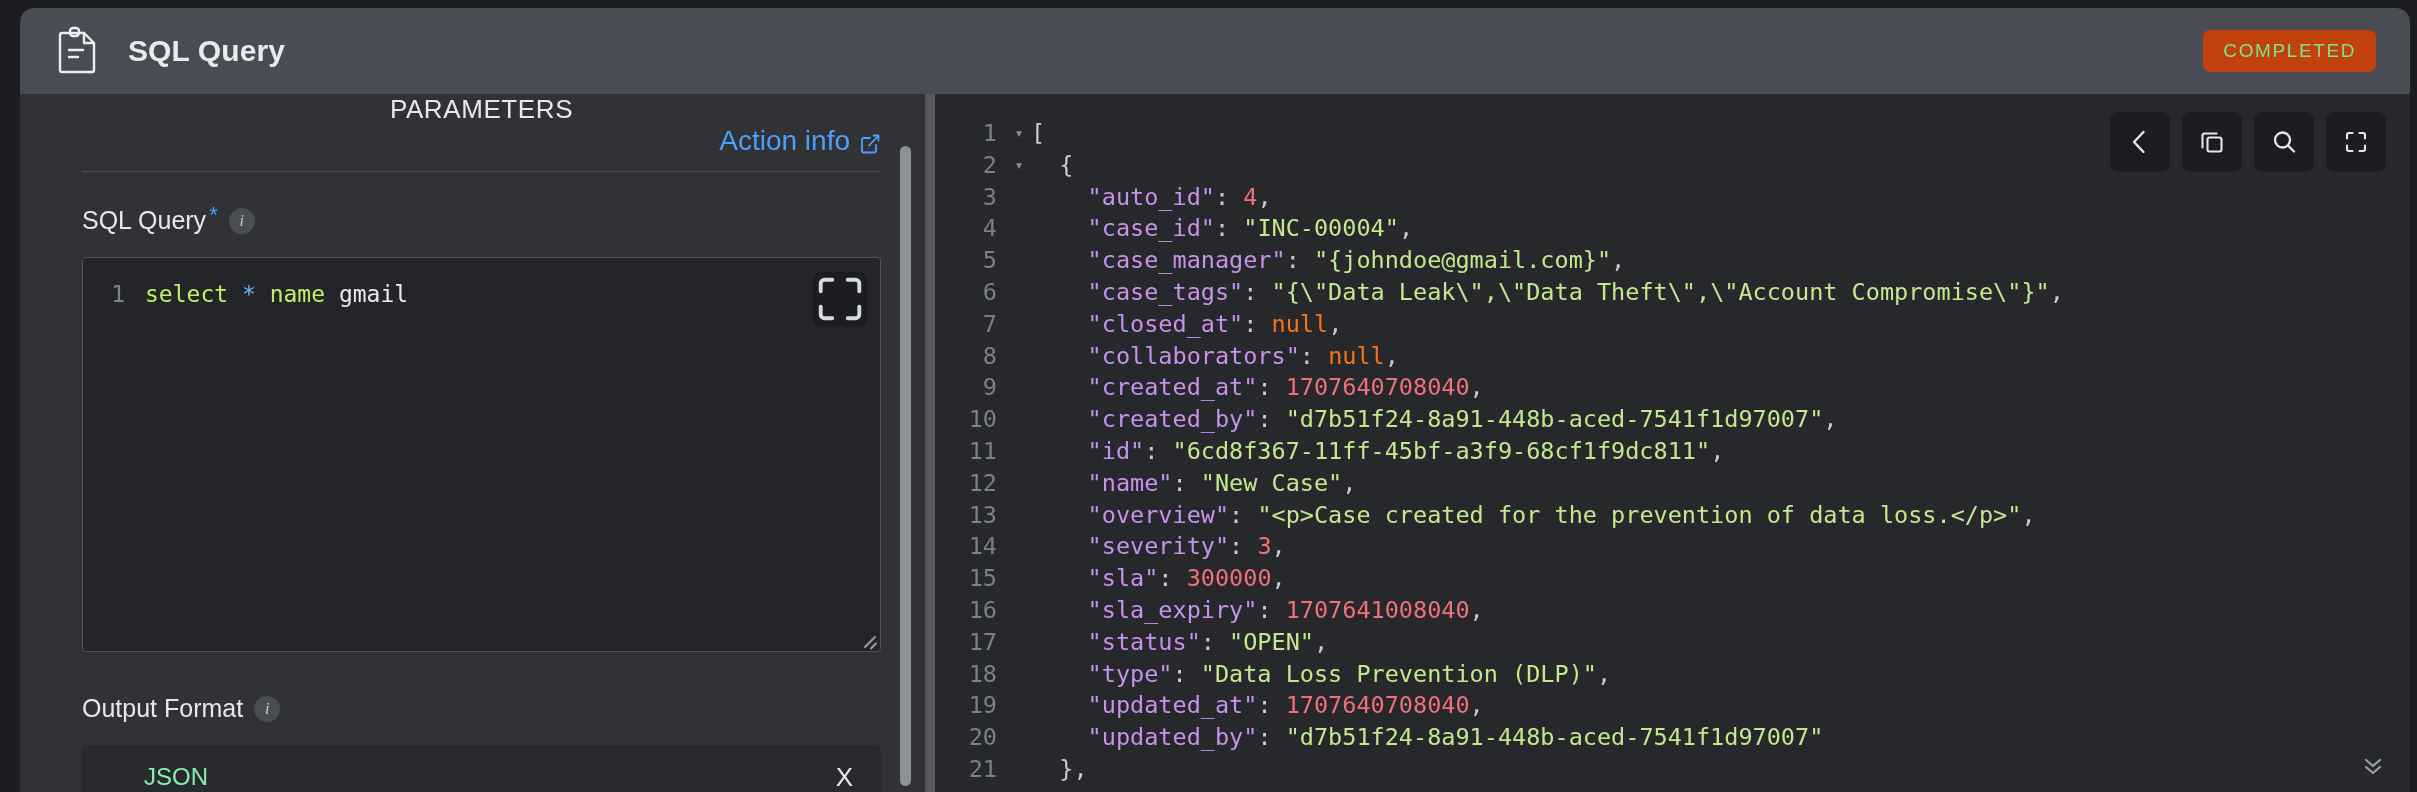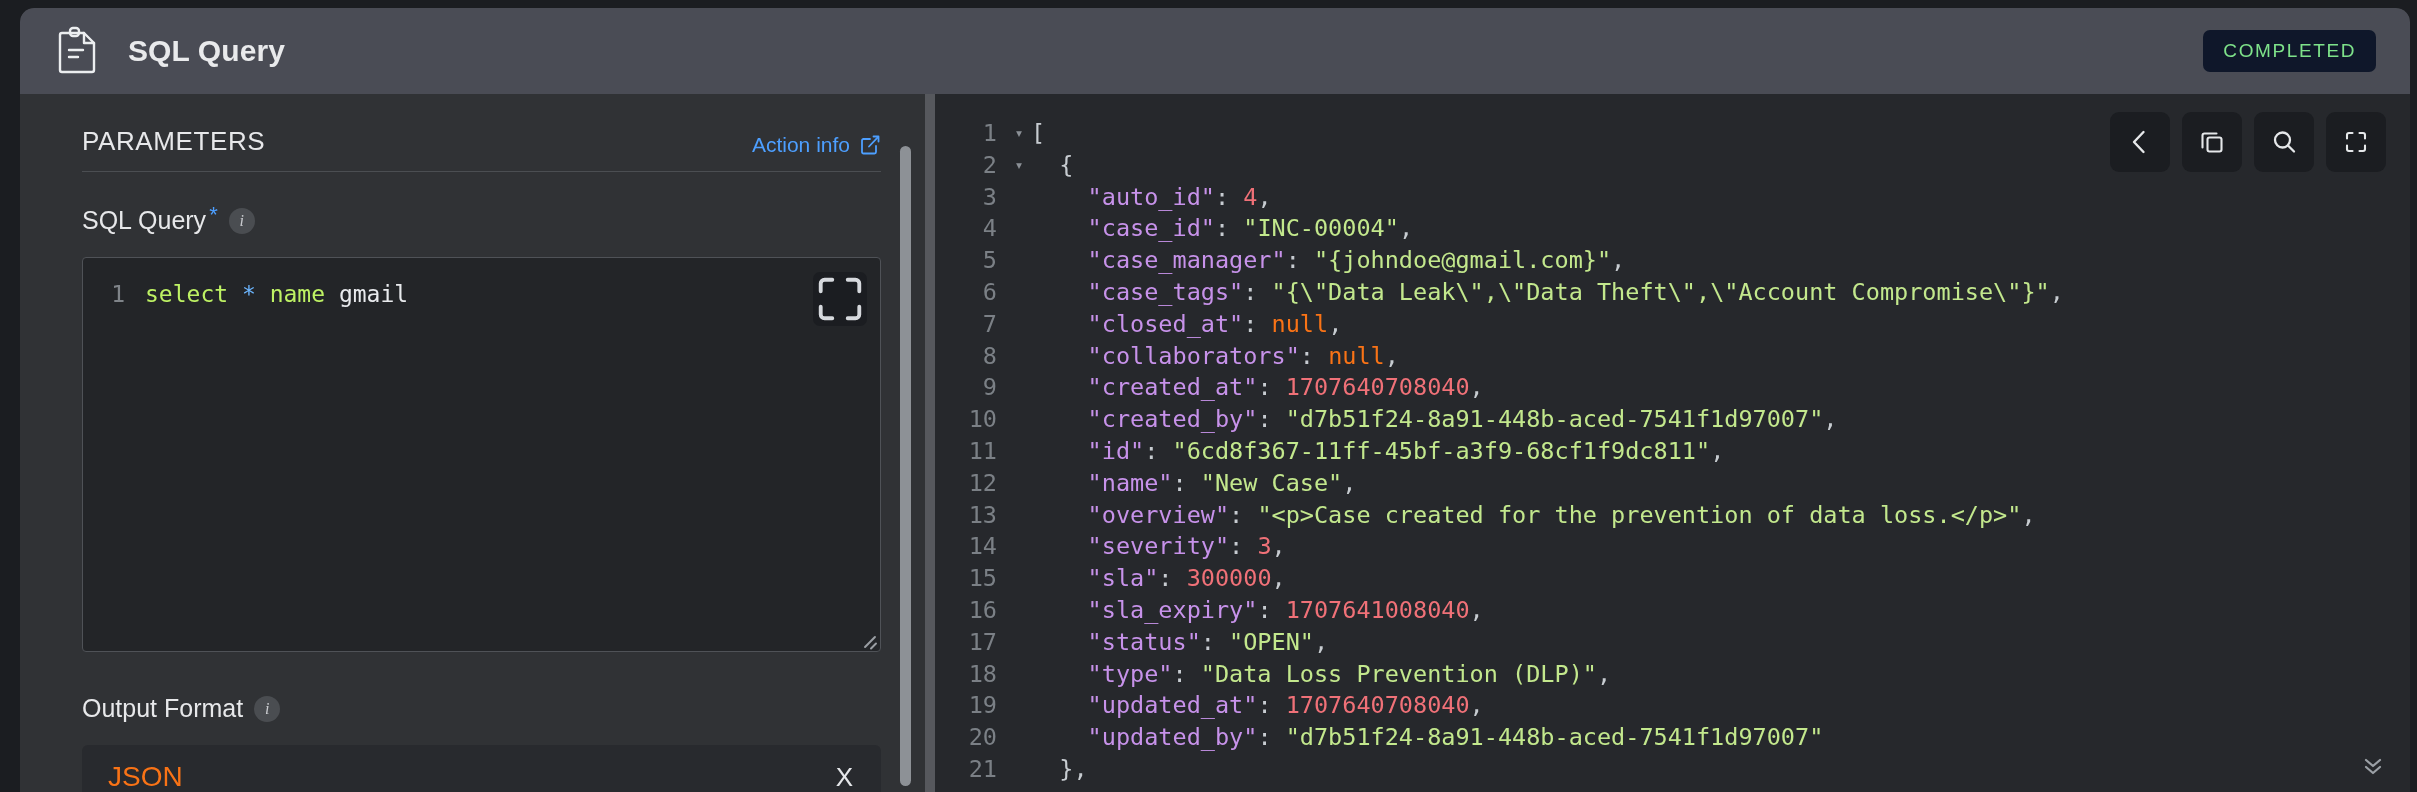--- a/index.html
+++ b/index.html
@@ -34,54 +34,54 @@
   .app-icon { width: 54px; height: 54px; flex: 0 0 54px; margin-right: 24px; }
   .app-icon svg { width: 100%; height: 100%; display: block; }
   .app-title {
     font-size: 30px;
     font-weight: bold;
     color: #e9eaec;
     letter-spacing: 0.1px;
   }
   .status-badge {
     margin-left: auto;
-    background: #0f172a;
+    background: #c2410c;
     color: #7ee28a;
     font-size: 19px;
     letter-spacing: 1.6px;
     padding: 10px 20px;
     border-radius: 7px;
     white-space: nowrap;
   }
   
   .body-split { flex: 1 1 auto; display: flex; min-height: 0; }
   
   .left-panel {
     width: 905px;
     flex: 0 0 905px;
     background: #303235;
     position: relative;
     overflow: hidden;
     padding: 0 44px 0 62px;
   }
   .params-head {
     display: flex;
-    align-items: flex-end;
-    padding-top: 32px;
+    align-items: center;
     padding-bottom: 14px;
+    flex-direction: column;
   }
   .params-title {
     font-size: 26px;
     color: #e7e8ea;
     letter-spacing: 0.6px;
   }
   .action-info {
     margin-left: auto;
     color: #4d9fff;
-    font-size: 21px;
+    font-size: 28px;
     display: flex;
     align-items: center;
     gap: 9px;
     cursor: pointer;
   }
   .ext-icon { width: 22px; height: 22px; display: block; }
   .divider-line { height: 1px; background: #4b4e52; margin-bottom: 34px; }
   .field-label {
     font-size: 25px;
     color: #e7e8ea;
@@ -144,21 +144,21 @@
   
   .select-box {
     height: 64px;
     background: #282a2e;
     border-radius: 6px;
     display: flex;
     align-items: center;
     padding: 0 22px 0 26px;
     cursor: pointer;
   }
-  .select-value { font-size: 28px; color: #f97316; }
+  .select-value { font-size: 24px; color: #86efac; margin-left: 36px; }
   .select-clear {
     margin-left: auto; color: #e5e7ea; font-size: 26px;
     line-height: 1; cursor: pointer; padding: 0 6px;
   }
   
   .left-scrollbar {
     position: absolute; top: 28px; right: 14px;
     width: 11px; bottom: 16px;
     border-radius: 6px;
   }

